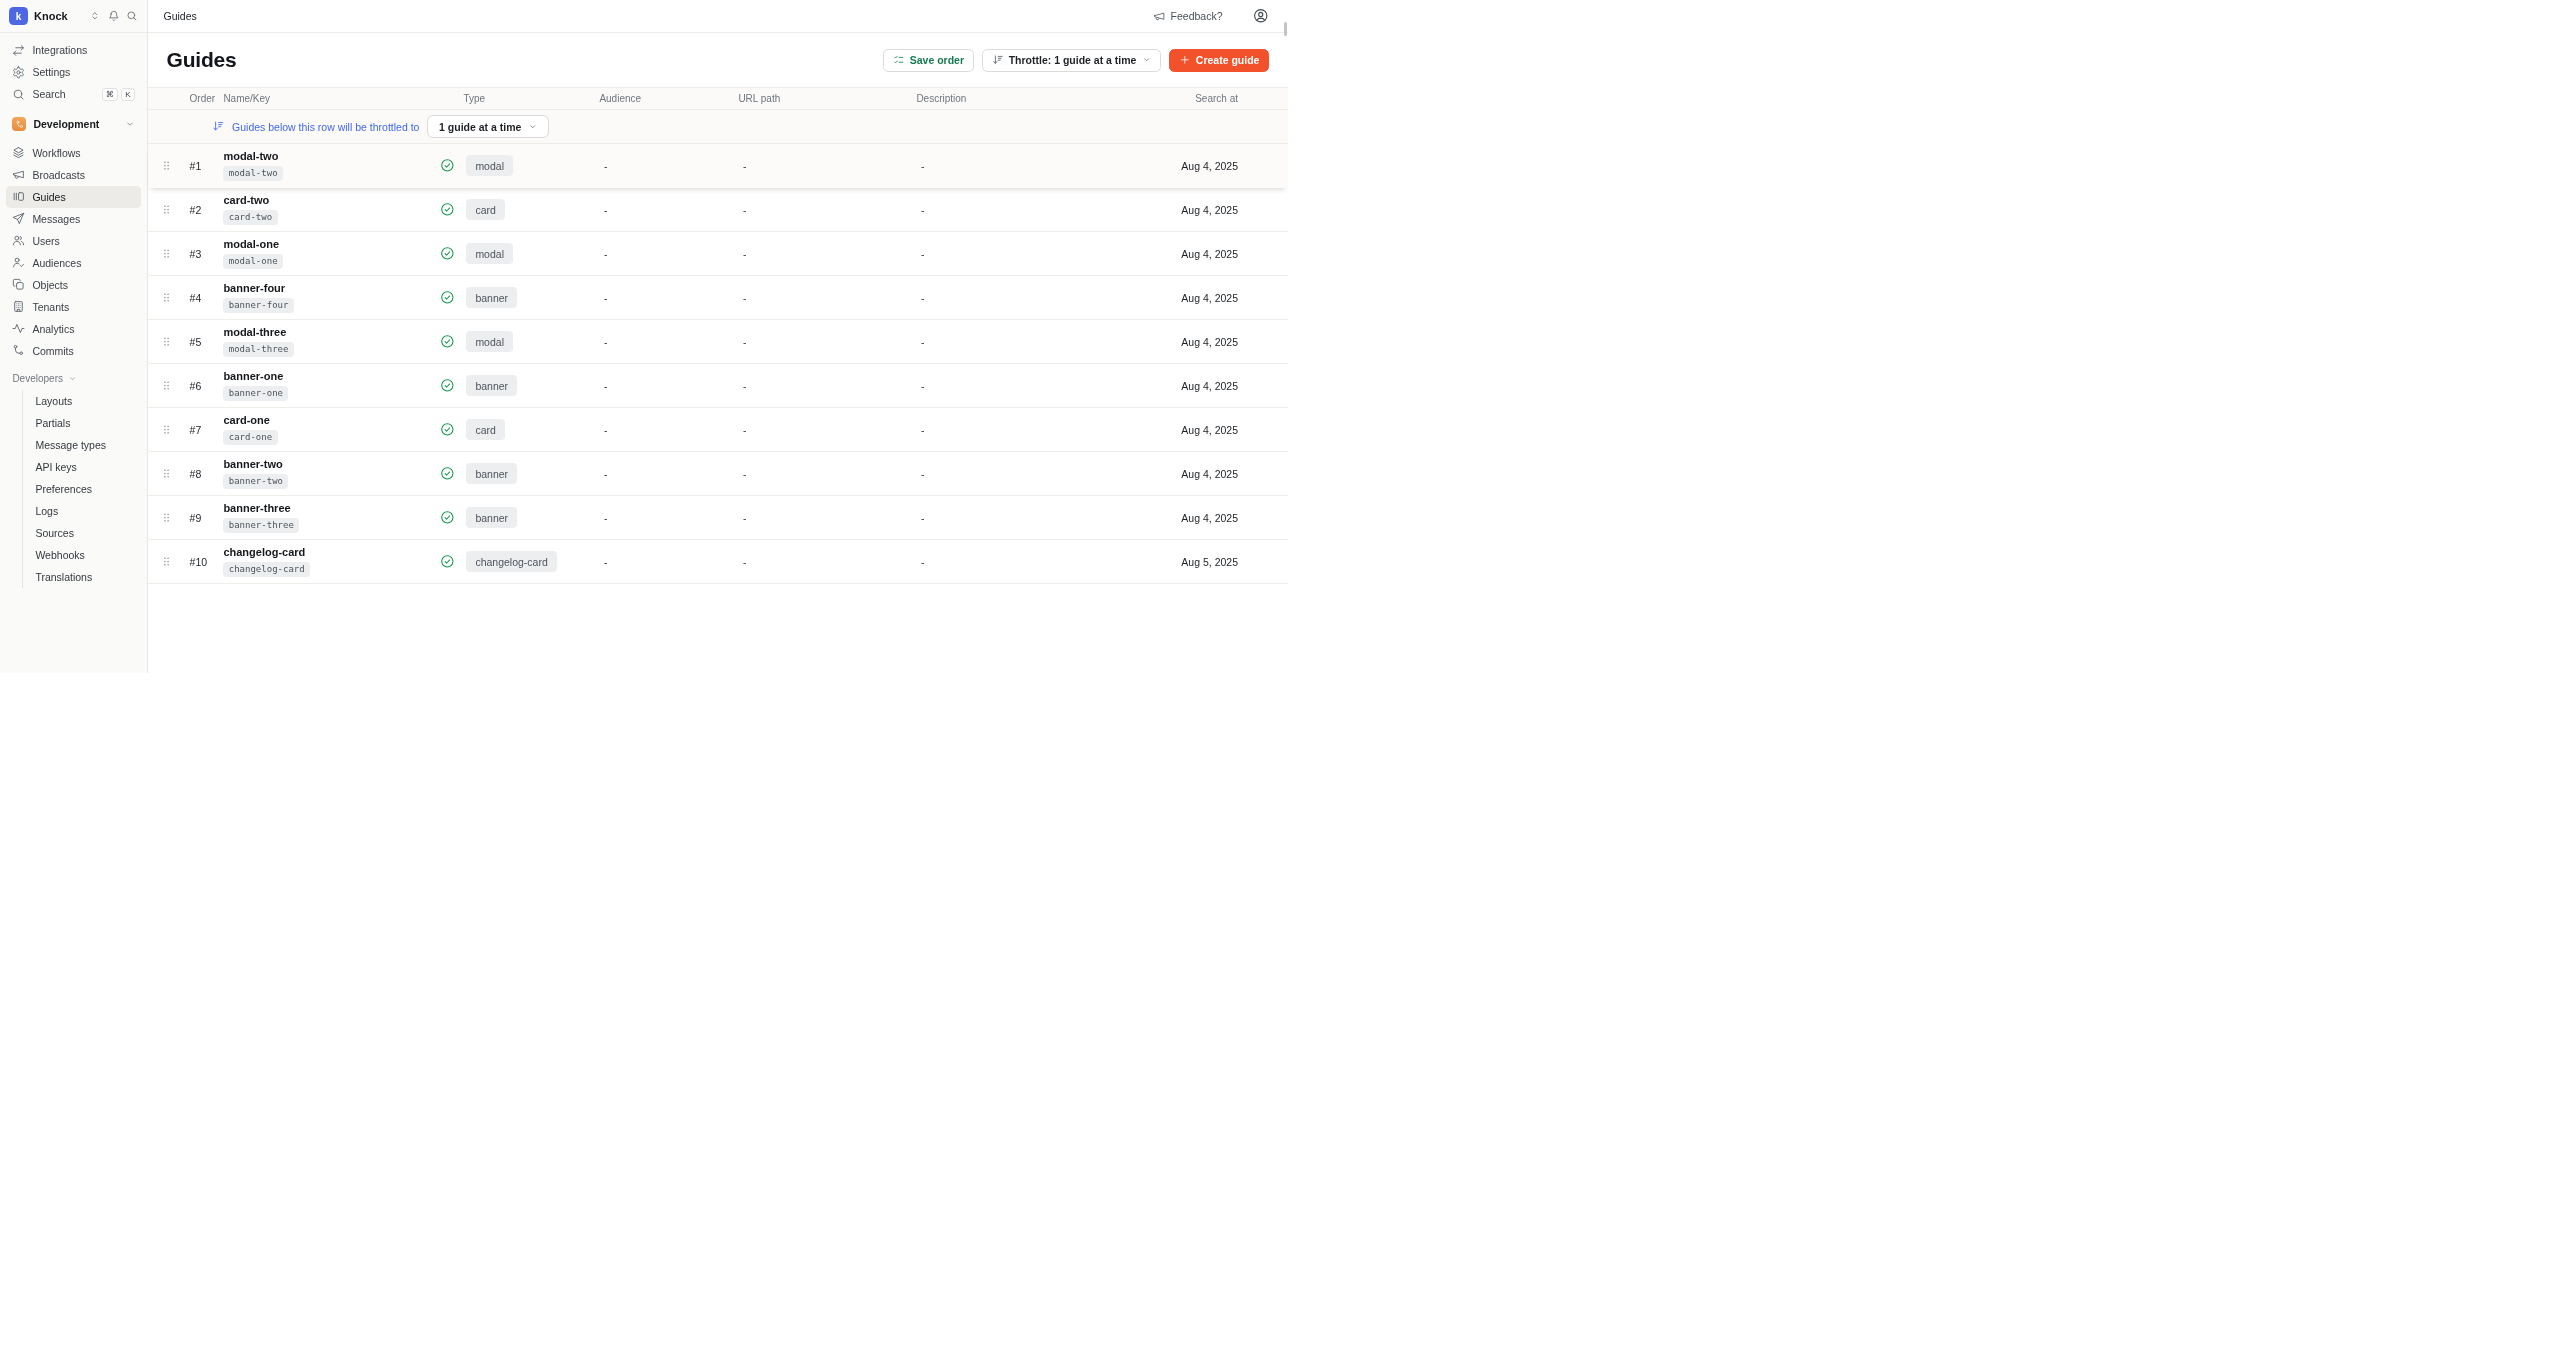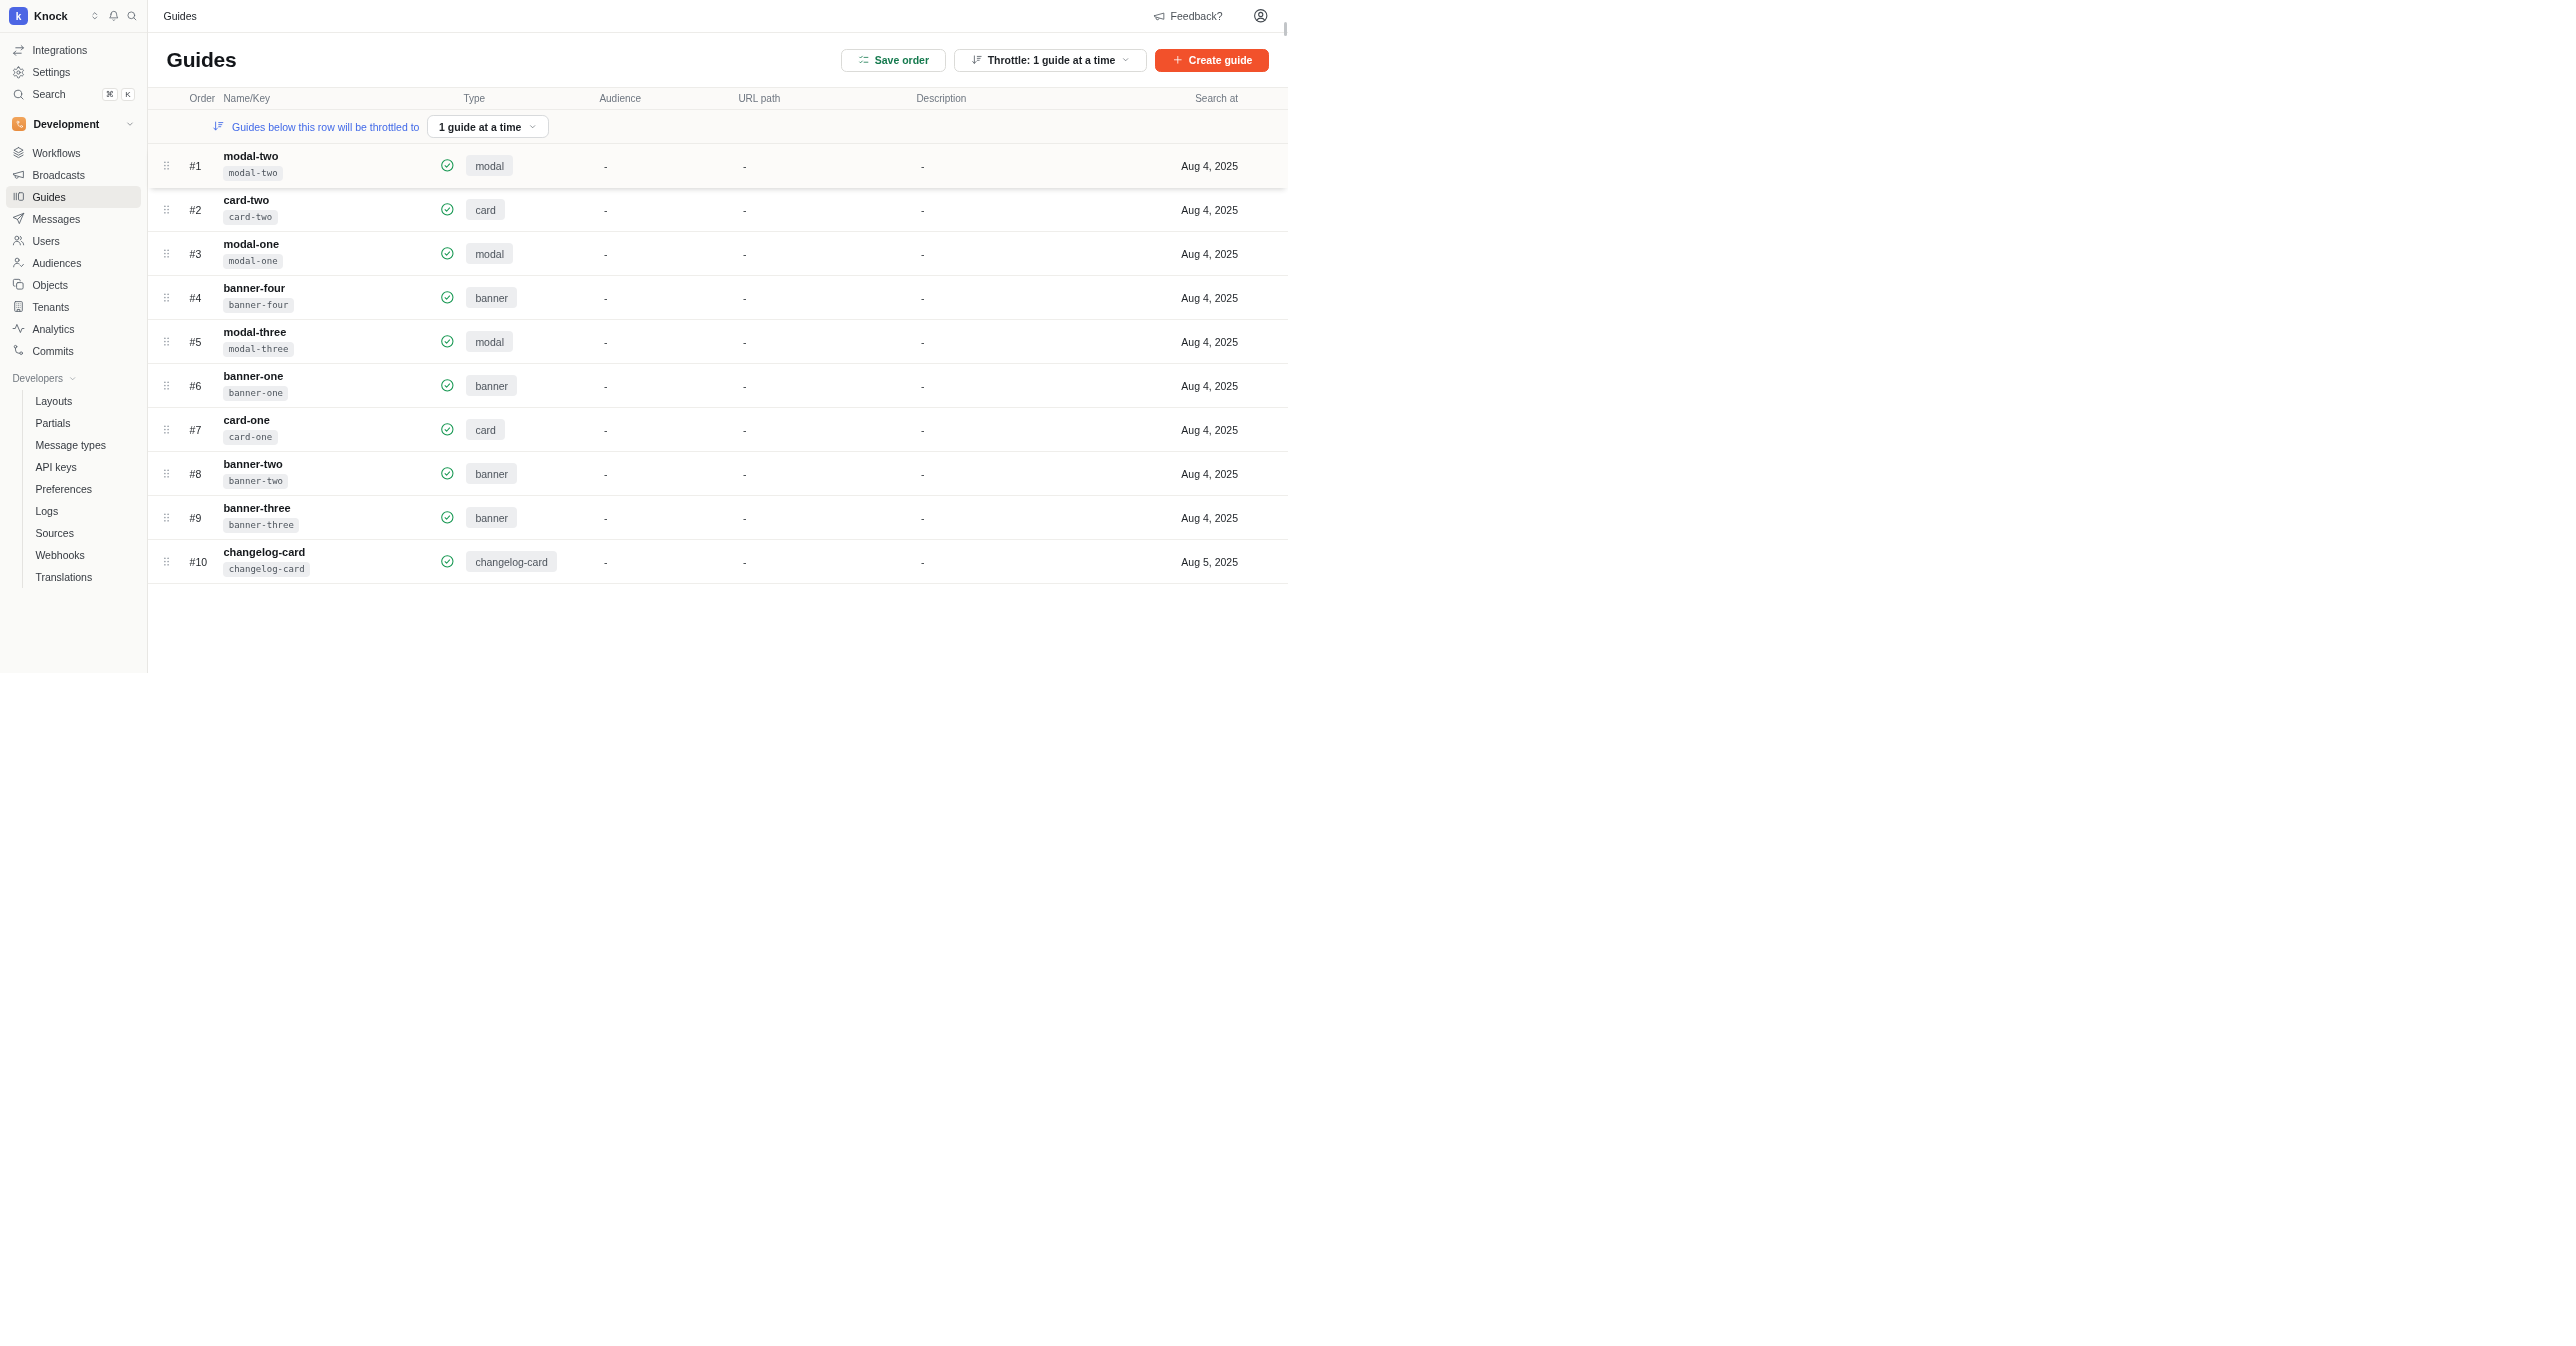--- a/index.html
+++ b/index.html
@@ -53,21 +53,21 @@
   .tb-right { margin-left:auto; display:flex; align-items:center; gap:30px; }
   .feedback { display:flex; align-items:center; gap:5.4px; color:#4A5056; font-size:10.5px; font-weight:500; cursor:pointer; }
   .feedback .ic { width:12.4px; height:12.4px; color:#5A6168; }
   .avatar { width:15.5px; height:15.5px; color:#41474E; cursor:pointer; }
   .scroll-thumb { position:absolute; right:0.8px; top:22px; width:3.1px; height:14px; border-radius:1.5px; background:#C2C5C8; }
 
   .page-header { height:54px; display:flex; align-items:center; padding:0 18.6px; }
   .title { font-size:21px; font-weight:800; color:#121519; letter-spacing:-0.2px; }
   .ph-right { margin-left:auto; display:flex; align-items:center; gap:7.7px; }
   .btn { height:23px; border-radius:5.4px; display:inline-flex; align-items:center; gap:5.4px;
-         font-size:10.5px; font-weight:600; padding:0 16px; border:0.8px solid #DBDBD8; background:#fff;
+         font-size:10.5px; font-weight:600; padding:0 9px; border:0.8px solid #DBDBD8; background:#fff;
          color:#1E2227; cursor:pointer; font-family:inherit; }
   .btn .ic { width:11.6px; height:11.6px; }
   .btn-save { color:#157A4E; }
   .btn-save .ic { color:#157A4E; }
   .btn-throttle .ic { color:#565D65; }
   .btn-throttle .chev { width:9.3px; height:9.3px; }
   .btn-create { background:#F2512B; border-color:#F2512B; color:#fff; }
   .btn-create .ic { color:#fff; }
 
   

